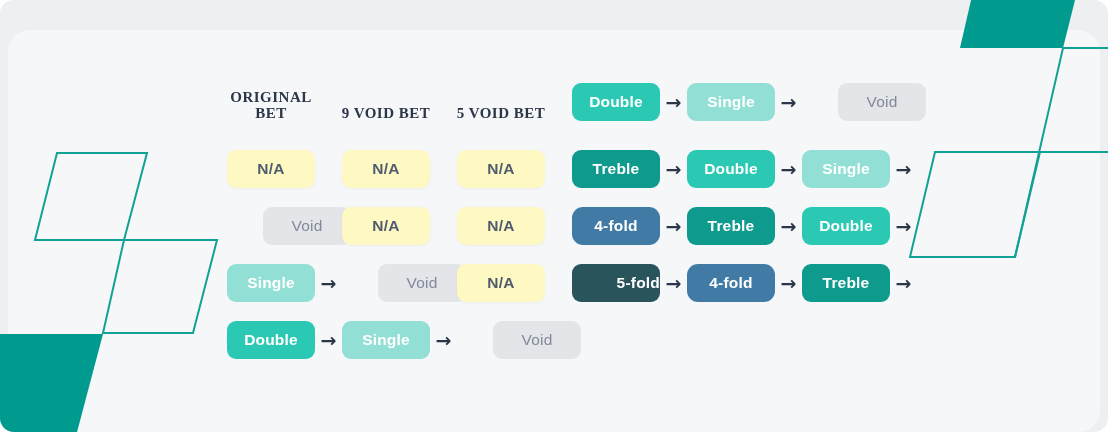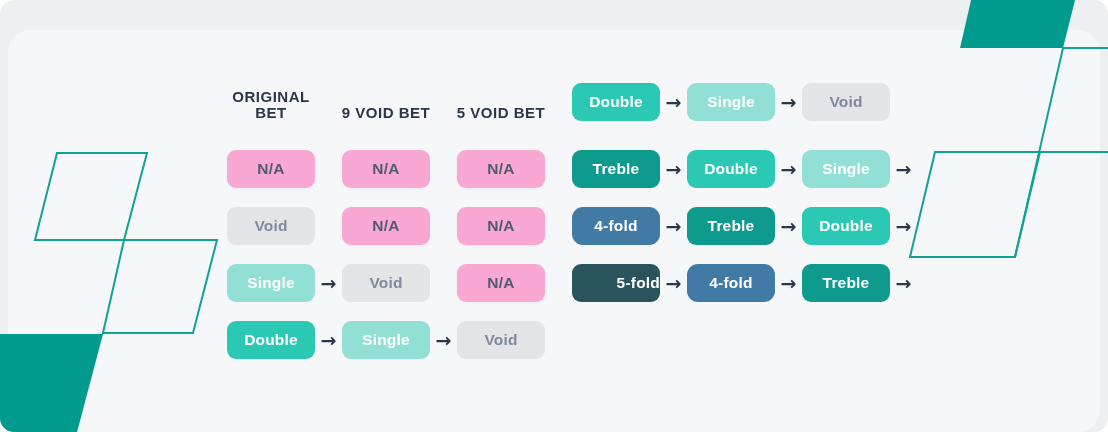--- a/index.html
+++ b/index.html
@@ -15,37 +15,37 @@
   .decor{position:absolute;left:0;top:0;z-index:1;pointer-events:none;}
   .decor .fillshape{fill:var(--decor-fill,#019a8e);stroke:none;}
   .decor .outline{fill:none;stroke:var(--decor-stroke,#12a195);stroke-width:2;}
   .decor .outline-line{fill:none;stroke:var(--decor-stroke,#12a195);stroke-width:2;}
   .table{
     position:absolute;left:227px;top:83px;z-index:2;
     display:grid;grid-template-columns:repeat(6,88px);
     grid-template-rows:48px repeat(4,38px);
     column-gap:27px;row-gap:19px;
   }
-  .hcell{display:flex;align-items:flex-end;justify-content:center;padding-bottom:10px;}
+  .hcell{display:flex;align-items:flex-end;justify-content:center;padding-bottom:10px;font-family:Liberation Serif, serif;}
   .hcell span{
     white-space:pre;text-align:center;font-size:15px;font-weight:700;
     letter-spacing:.5px;line-height:1.08;color:var(--header-text,#2b3648);
   }
   .cell{position:relative;width:88px;height:38px;}
   .chip{
     width:88px;height:38px;border-radius:9px;display:flex;align-items:center;justify-content:center;
     font-size:15.5px;font-weight:700;letter-spacing:.2px;color:#ffffff;box-sizing:border-box;
   }
   .chip.bright{background:var(--chip-bright,#2bc9b4);}
   .chip.teal{background:var(--chip-teal,#0f9a8e);}
   .chip.light{background:var(--chip-light,#92e0d5);}
   .chip.blue{background:var(--chip-blue,#417ba5);border-radius:11px;}
   .chip.dark{background:var(--chip-dark,#2a545c);justify-content:flex-end;}
-  .chip.void{background:var(--chip-void-bg,#e3e5e9);color:var(--chip-void-text,#82899a);font-weight:700;}
-  .chip.na{background:#f9a8d4;color:var(--chip-na-text,#4f5b6e);font-weight:700;box-shadow:0 1px 3px rgba(40,50,60,.05);}
+  .chip.void{background:var(--chip-void-bg,#e3e5e9);color:var(--chip-void-text,#82899a);font-weight:400;margin-left:36px;}
+  .chip.na{background:#fef9c3;color:var(--chip-na-text,#4f5b6e);font-weight:700;box-shadow:0 1px 3px rgba(40,50,60,.05);}
   .arrow{
     position:absolute;left:88px;top:0;width:27px;height:38px;
     display:flex;align-items:center;justify-content:center;
     font-family:"DejaVu Sans",sans-serif;font-size:19px;font-weight:700;
     color:var(--header-text,#2b3648);
   }
 </style>
 </head>
 <body>
 

